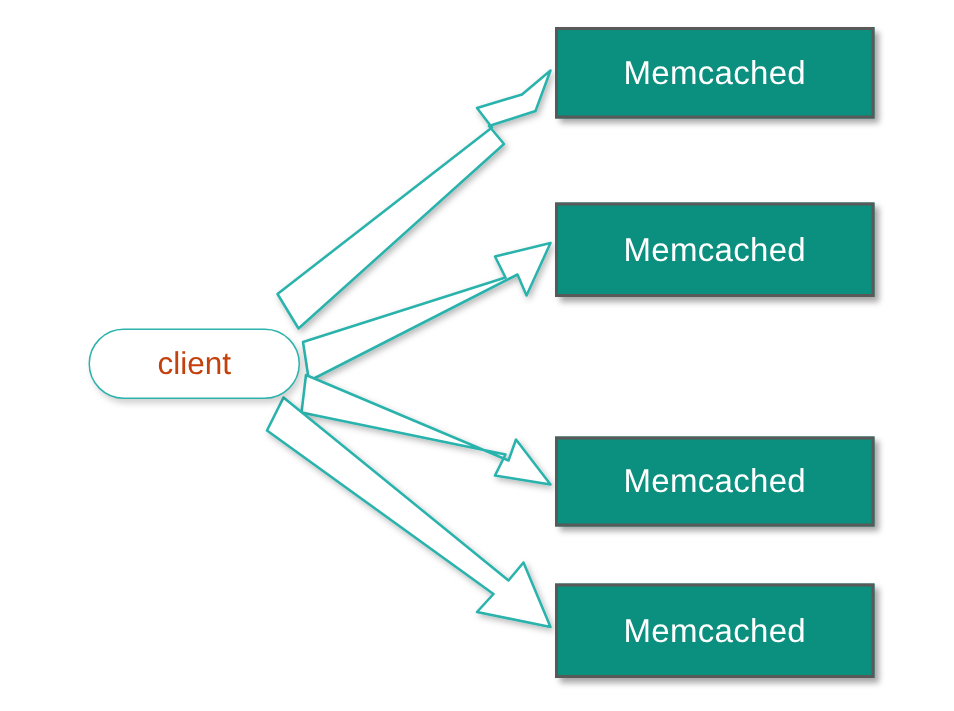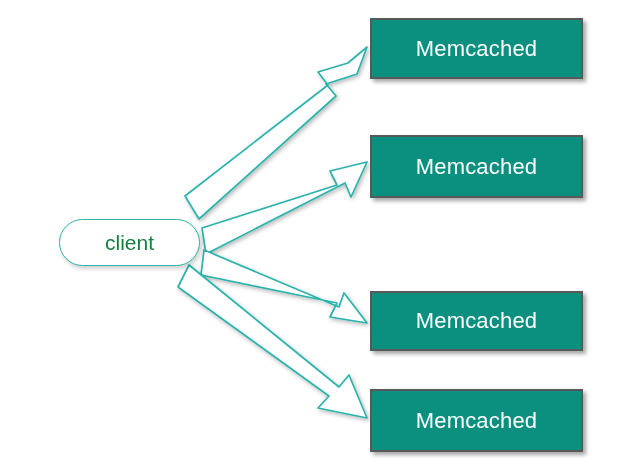--- a/index.html
+++ b/index.html
@@ -54,21 +54,21 @@
     background: #ffffff;
     border: 1.6px solid #2bb3ac;
     border-radius: 24px;
     display: flex;
     align-items: center;
     justify-content: center;
     box-shadow: 2px 3px 4px rgba(0,0,0,0.18);
     z-index: 4;
   }
   #client-label {
-    color: #15803d;
+    color: #c2410c;
     font-family: "Liberation Sans", sans-serif;
     font-size: 21px;
     font-weight: 400;
     line-height: 1;
     white-space: nowrap;
   }
   #edge-label-cmd-key {
     position: absolute;
     left: 174px;
     top: 92px;

